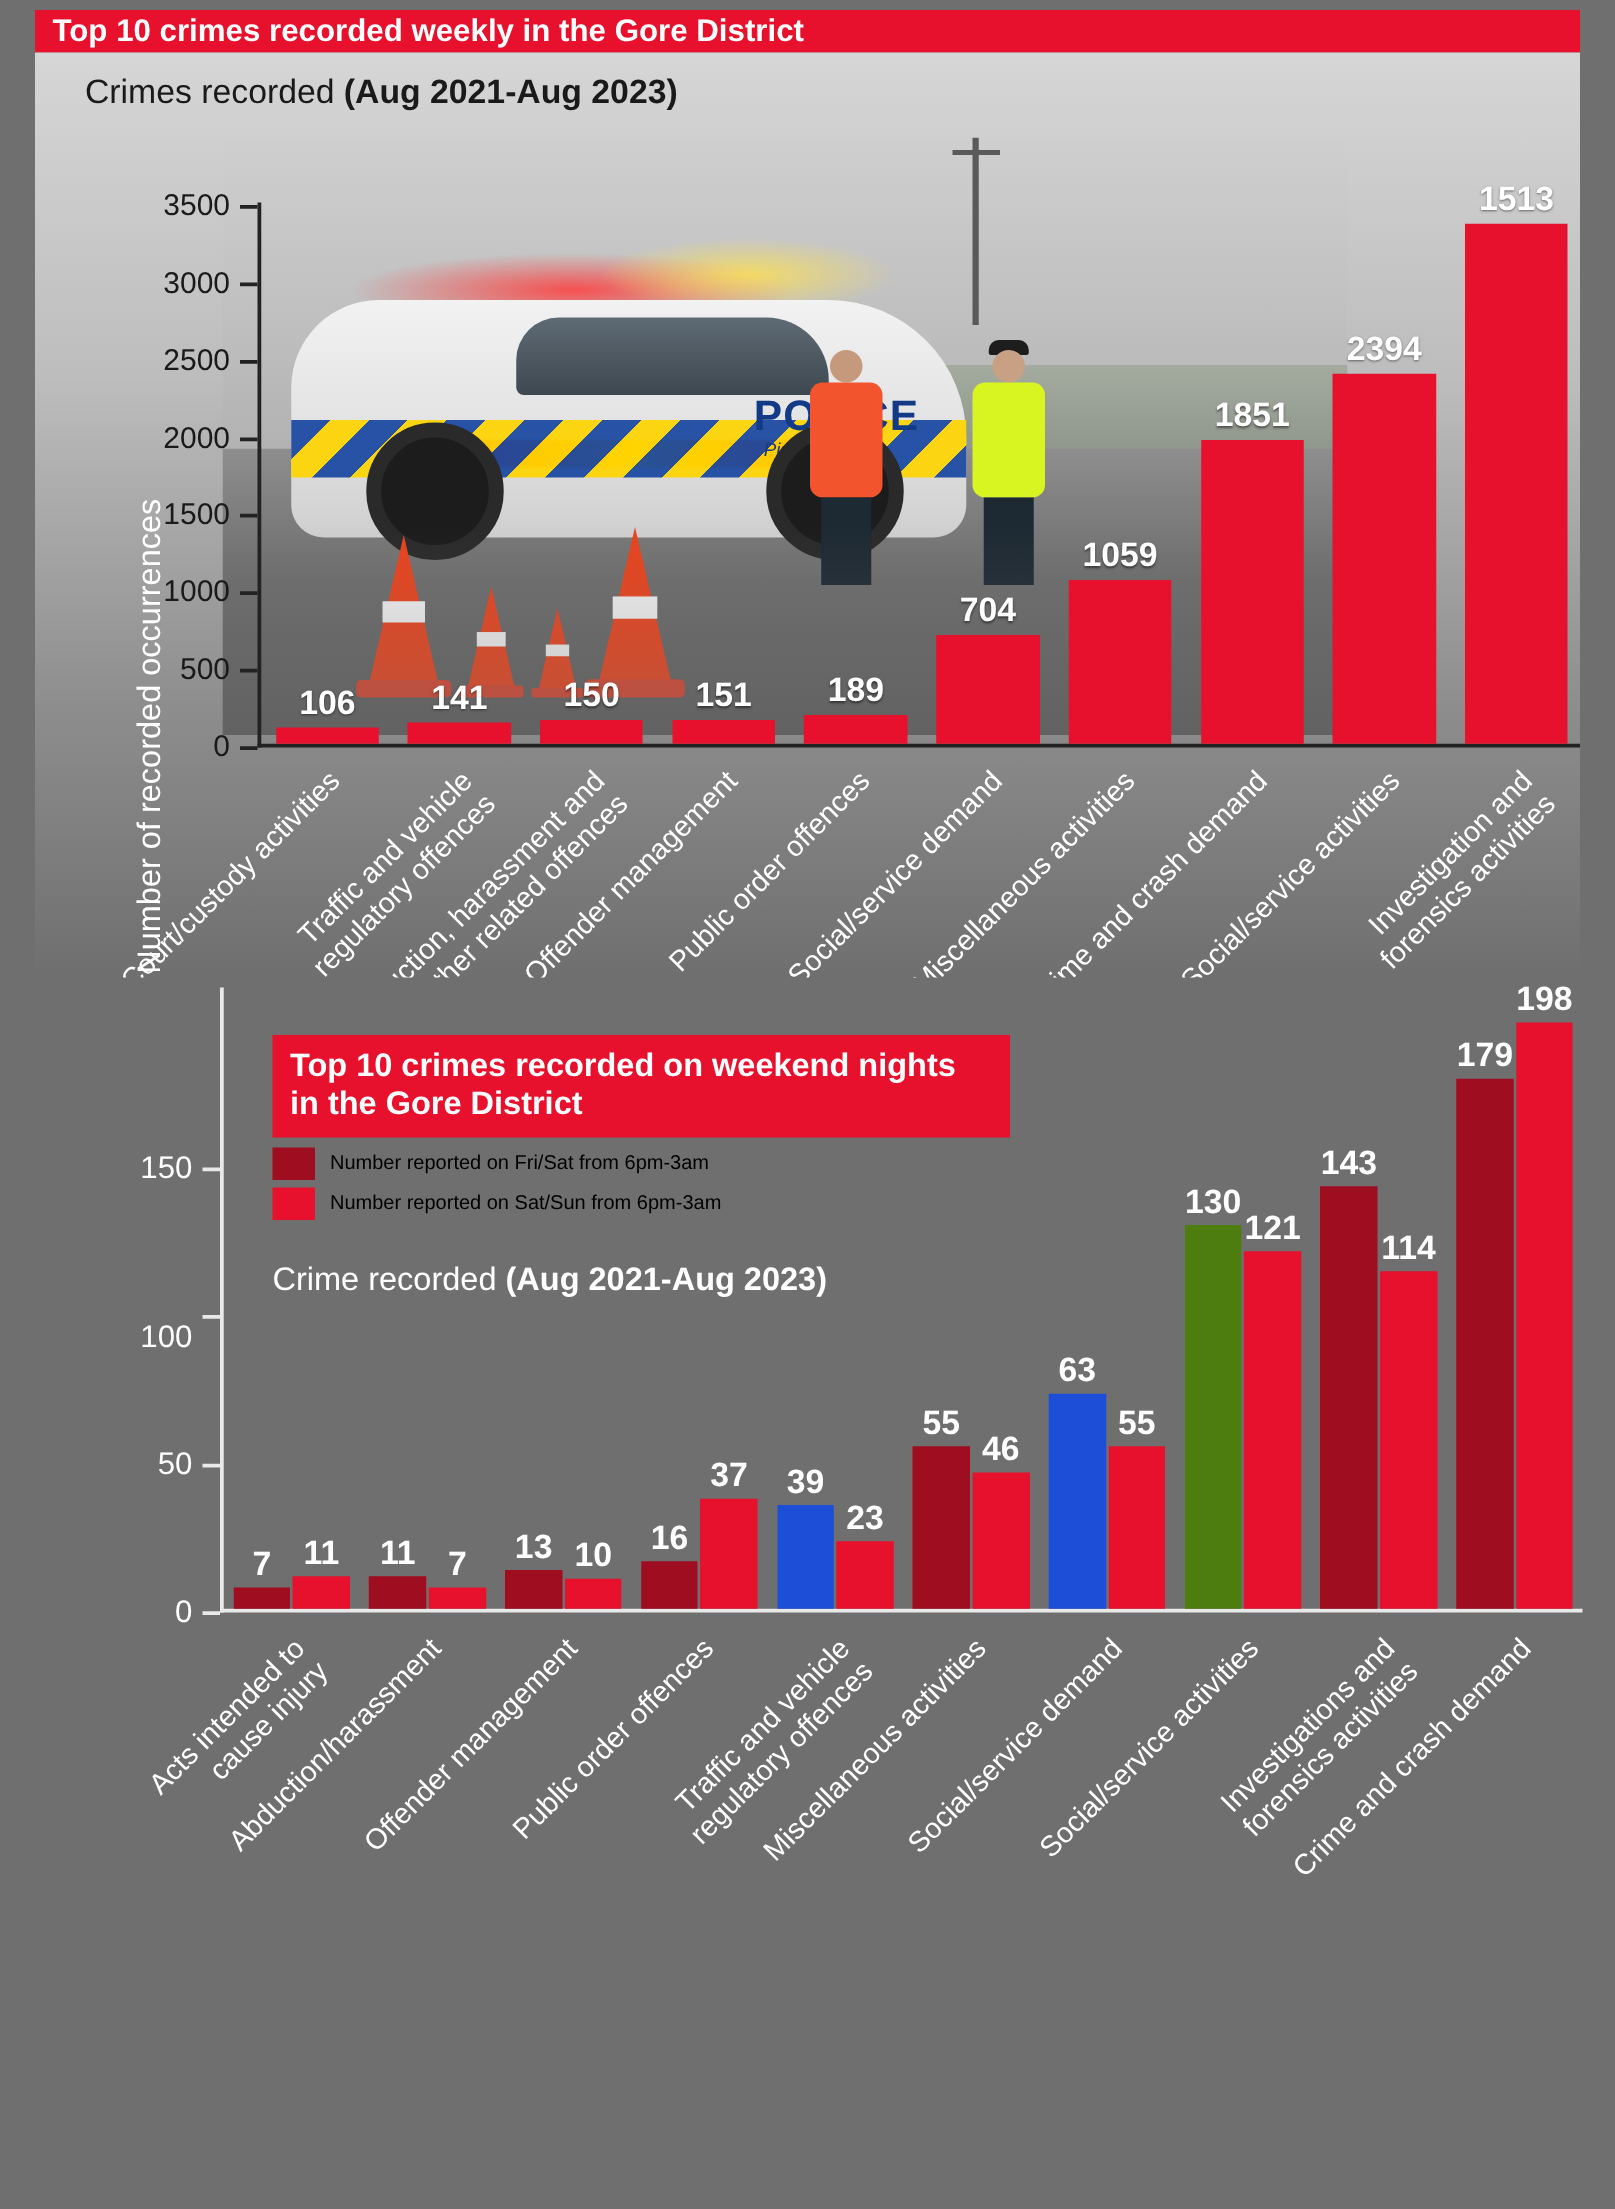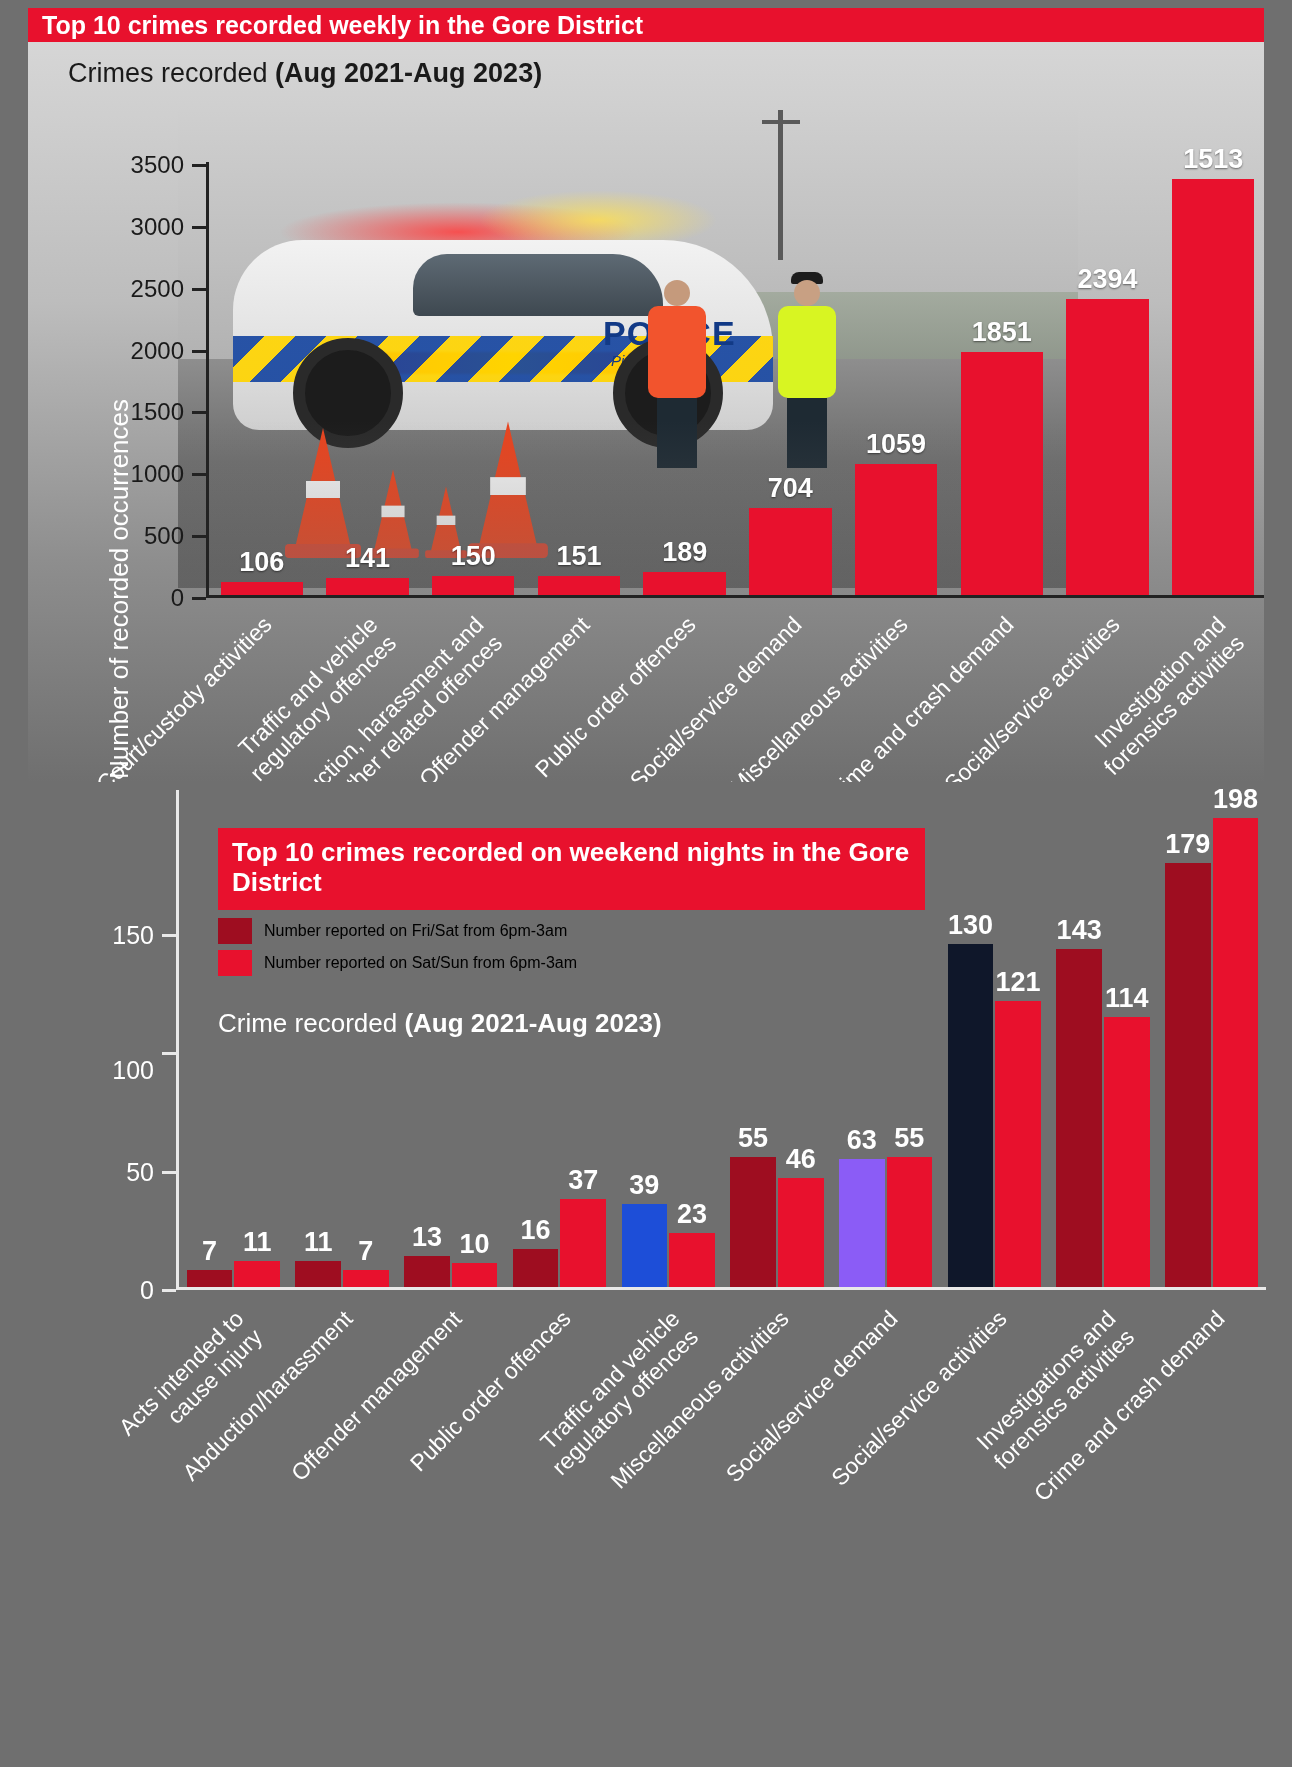--- a/index.html
+++ b/index.html
@@ -99,21 +99,21 @@
   .xl{flex:1;position:relative;}
   .xl span{
     position:absolute;left:50%;top:4px;
     transform:rotate(-45deg) translate(-100%,0);
     transform-origin:left top;
     white-space:pre;display:block;font-size:23px;color:#fff;line-height:1.12;text-align:right;
   }
   
   .chart2-wrap{position:absolute;left:28px;top:790px;width:1236px;height:960px;}
   .c2-title{
-    position:absolute;left:190px;top:38px;width:707px;background:#e8112d;
+    position:absolute;left:190px;top:38px;width:590px;background:#e8112d;
     padding:10px 14px 12px 14px;box-sizing:border-box;
   }
   .c2-title span{color:#fff;font-size:26px;font-weight:bold;line-height:1.15;display:block;}
   .legend{position:absolute;left:190px;top:128px;}
   .lg-row{display:flex;align-items:center;margin-bottom:6px;}
   .sw{width:34px;height:26px;margin-right:12px;}
   .sw.dark{background:#9e0d20;}
   .sw.light{background:#e8112d;}
   .lg-row em{font-style:normal;color:#000000;font-size:16px;}
   .c2-sub{position:absolute;left:190px;top:218px;font-size:26px;color:#fff;}
@@ -378,29 +378,29 @@
         </div>
         <div class="gcol">
           <div class="gbar dark" style="height: 130.167px; background: rgb(158, 13, 32);">
             <div class="gval">55</div>
           </div>
           <div class="gbar light" style="height: 108.867px; background: rgb(232, 17, 45);">
             <div class="gval">46</div>
           </div>
         </div>
         <div class="gcol">
-          <div class="gbar dark" style="height: 128px; background: #8b5cf6;">
+          <div class="gbar dark" style="height: 172px; background: #1d4ed8;">
             <div class="gval">63</div>
           </div>
           <div class="gbar light" style="height: 130.167px; background: rgb(232, 17, 45);">
             <div class="gval">55</div>
           </div>
         </div>
         <div class="gcol">
-          <div class="gbar dark" style="height: 343px; background: #0f172a;">
+          <div class="gbar dark" style="height: 307px; background: #4d7c0f;">
             <div class="gval">130</div>
           </div>
           <div class="gbar light" style="height: 286.367px; background: rgb(232, 17, 45);">
             <div class="gval">121</div>
           </div>
         </div>
         <div class="gcol">
           <div class="gbar dark" style="height: 338.433px; background: rgb(158, 13, 32);">
             <div class="gval">143</div>
           </div>

